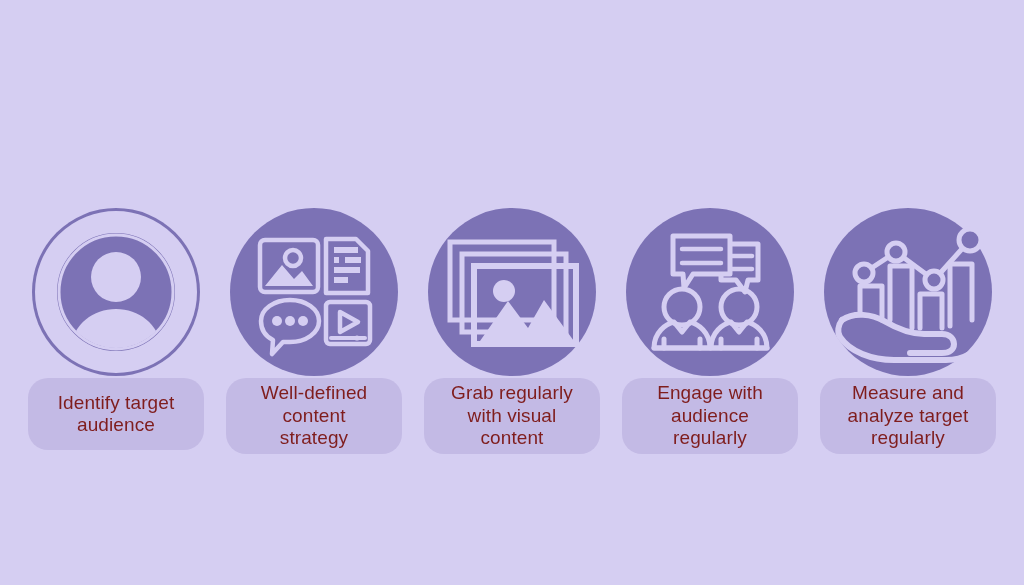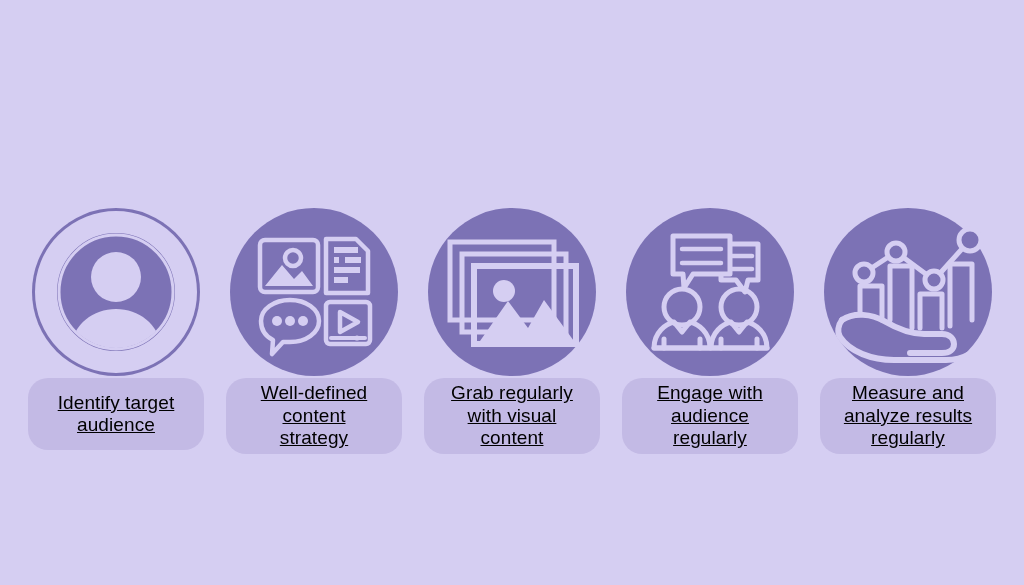--- a/index.html
+++ b/index.html
@@ -71,27 +71,26 @@
     border-radius: 20px;
     display: flex;
     align-items: center;
     justify-content: center;
     text-align: center;
     padding: 8px 6px 8px 6px;
     z-index: 0;
   }
 
   .label-text {
-    color: #000000;
+    color: #7f1d1d;
     font-size: 19px;
     line-height: 1.18;
     font-weight: 400;
     letter-spacing: 0.1px;
     white-space: pre-line;
-    text-decoration: underline;
   }
 
   
   .step[data-lines="2"] .label-pill { top: 170px; height: 72px; }
   .step[data-lines="3"] .label-pill { top: 170px; height: 76px; }
 </style>
 </head>
 <body>
 
 <div class="board">
@@ -222,21 +221,21 @@
             <line x1="95" y1="140" x2="95" y2="131"></line>
             <line x1="131" y1="140" x2="131" y2="131"></line>
           </g>
         </svg>
       </div>
     </div>
 
     <div class="step" data-lines="3">
       <div class="label-pill">
         <div class="label-text">Measure and
-analyze results
+analyze target
 regularly</div>
       </div>
       <div class="medallion">
         <svg width="168" height="168" viewBox="0 0 168 168">
           <g fill="none" stroke="#d5cef2" stroke-width="5" stroke-linejoin="round" stroke-linecap="round">
 
             <path d="M36 106 L36 78 L58 78 L58 112"></path>
             <path d="M66 112 L66 58 L88 58 L88 120"></path>
             <path d="M96 120 L96 86 L118 86 L118 120"></path>
             <path d="M126 118 L126 56 L148 56 L148 112"></path>

